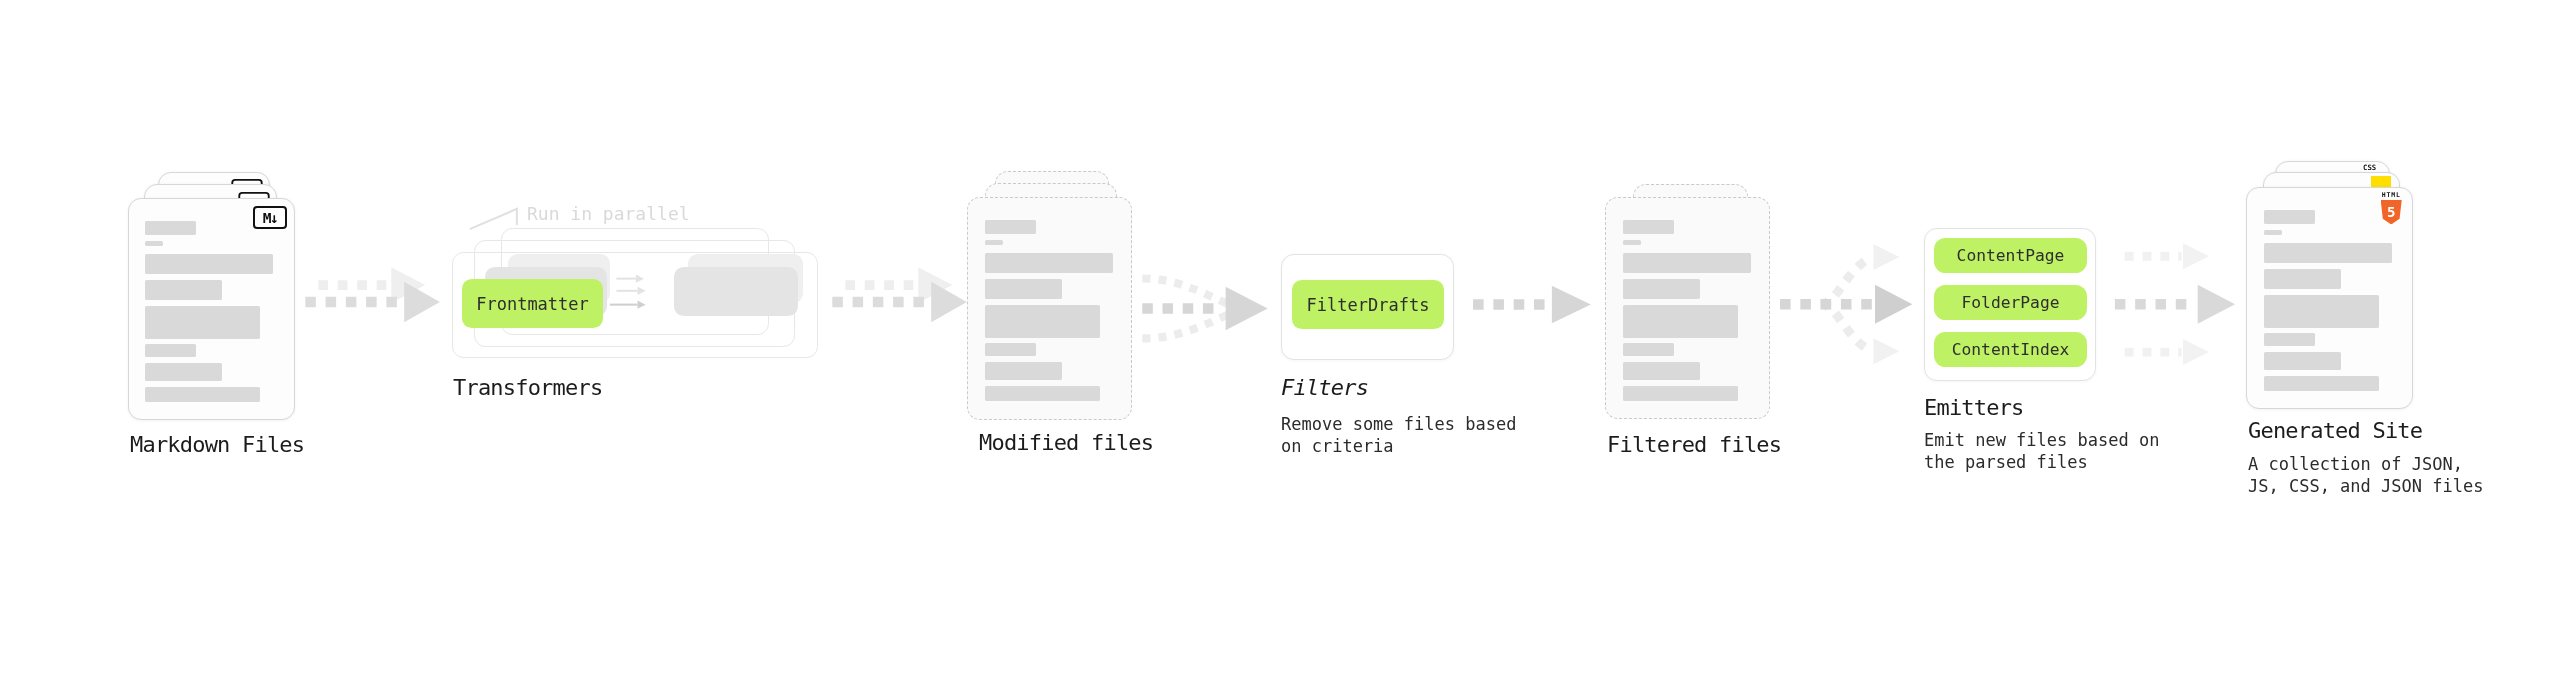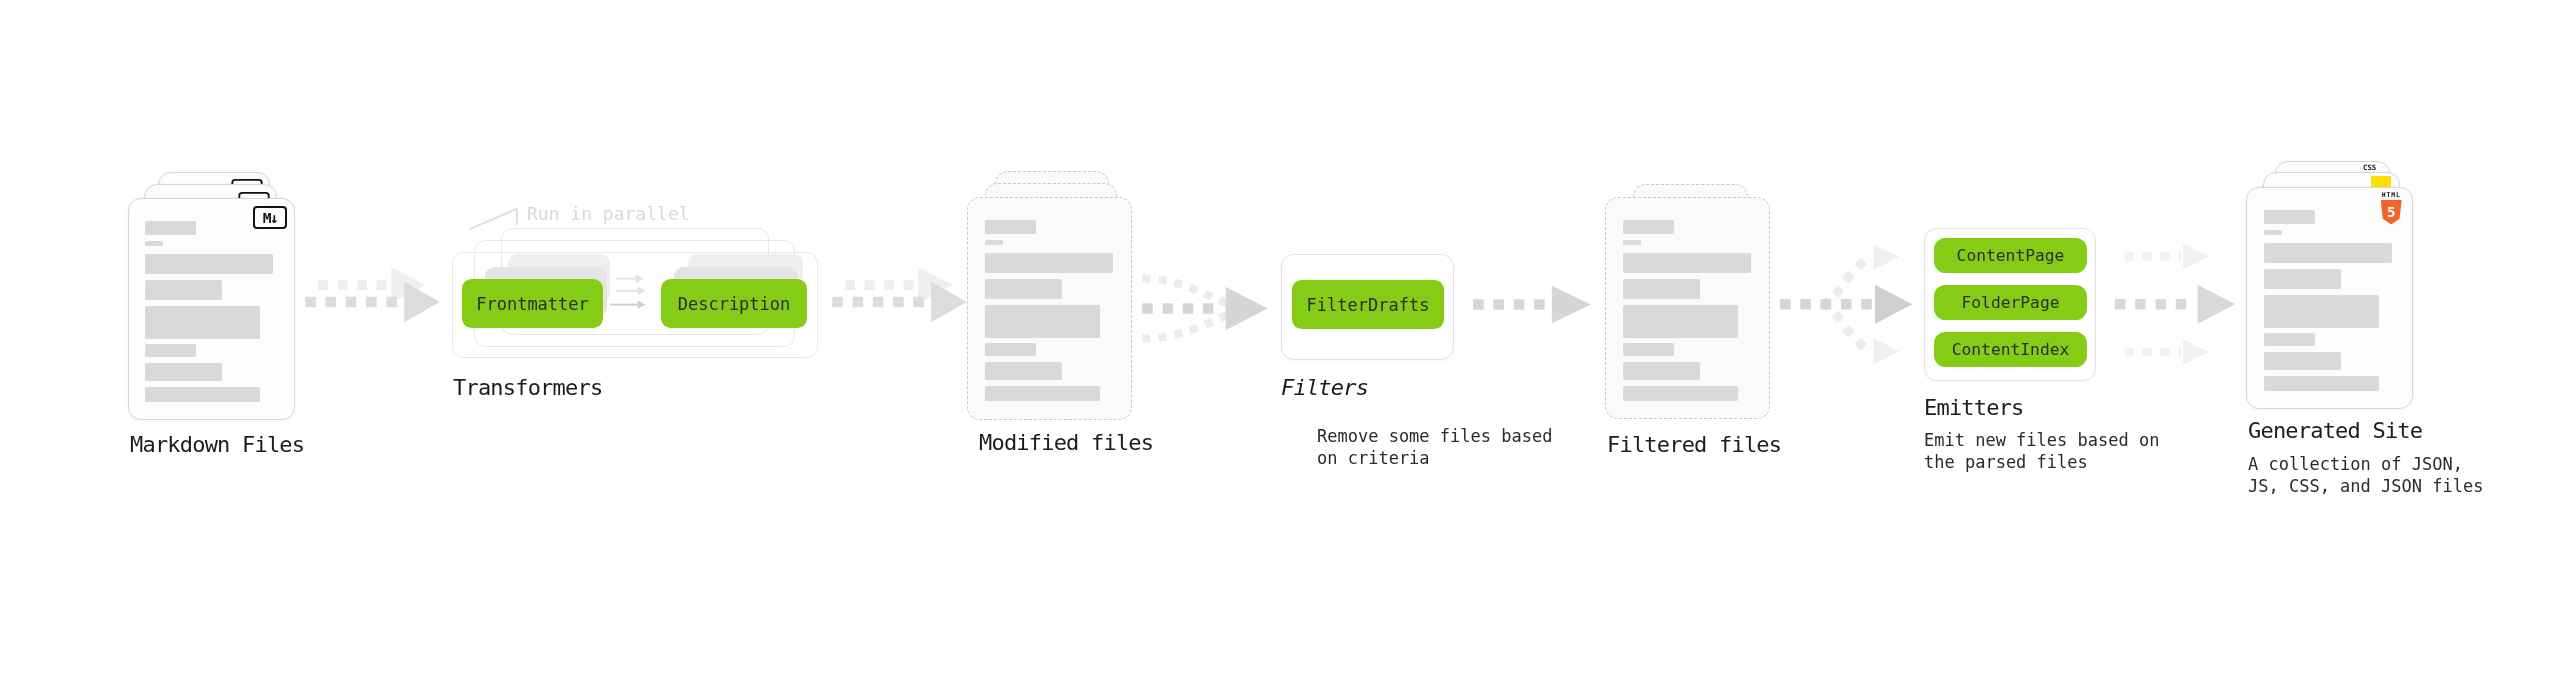--- a/index.html
+++ b/index.html
@@ -7,21 +7,21 @@
          font-family:"DejaVu Sans Mono","Liberation Mono",monospace;}
   
   .card{position:absolute;background:#fdfdfd;border:1.6px solid #d7d7d7;border-radius:13px;
         box-shadow:0 0.8px 3.3px rgba(0,0,0,.05);box-sizing:border-box;}
   .card.dashed{background:#fafafa;border:1.6px dashed #c9c9c9;box-shadow:none;}
   
   .panel{position:absolute;background:#ffffff;border:1.6px solid #e3e3e3;border-radius:13px;
          box-shadow:0 0.8px 3.3px rgba(0,0,0,.04);box-sizing:border-box;}
   .outline{position:absolute;background:transparent;border:1.6px solid #e7e7e7;border-radius:11.4px;box-sizing:border-box;}
   
-  .btn{position:absolute;background:#84cc16;border-radius:9.8px;display:flex;align-items:center;
+  .btn{position:absolute;background:#bef264;border-radius:9.8px;display:flex;align-items:center;
        justify-content:center;font-size:17px;color:#2e2e2e;white-space:nowrap;box-sizing:border-box;}
   .btn.ghost2{background:#e4e4e4;}
   .btn.ghost3{background:#efefef;}
   
   .bars{position:absolute;}
   .bar{background:#d9d9d9;border-radius:1.6px;}
   
   .h-label{position:absolute;font-size:22px;font-weight:500;color:#1c1c1c;white-space:nowrap;letter-spacing:-0.8px;}
   .sub{position:absolute;font-size:17px;line-height:22px;color:#2b2b2b;white-space:nowrap;}
   .sub .indent{padding-left:8.1px;}
@@ -82,21 +82,20 @@
   <div class="outline" style="left:501px;top:228px;width:268px;height:107px;"></div>
   <div class="outline" style="left:474px;top:240px;width:321px;height:107px;"></div>
   <div class="outline" style="left:452px;top:252px;width:366px;height:106px;"></div>
 
   <div class="btn ghost3" style="left:508px;top:254px;width:102px;height:49px;"></div>
   <div class="btn ghost2" style="left:485px;top:267px;width:122px;height:49px;"></div>
   <div class="btn" style="left:462px;top:279px;width:141px;height:49px;">Frontmatter</div>
 
   <div class="btn ghost3" style="left:688px;top:254px;width:115px;height:49px;"></div>
   <div class="btn ghost2" style="left:674px;top:267px;width:124px;height:49px;"></div>
-  <div class="btn" style="left:661px;top:279px;width:146px;height:49px;">Description</div>
 
   <svg style="left:605px;top:268px;" width="52" height="57" viewBox="0 0 64 70">
     <line x1="14" y1="13" x2="38" y2="13" stroke="#e3e3e3" stroke-width="2.5"></line>
       <polygon points="38,8 48,13 38,18" fill="#e3e3e3"></polygon>
     <line x1="14" y1="28" x2="40" y2="28" stroke="#e3e3e3" stroke-width="2.5"></line>
       <polygon points="40,23 50,28 40,33" fill="#e3e3e3"></polygon>
     <line x1="6" y1="45" x2="40" y2="45" stroke="#cfcfcf" stroke-width="2.5"></line>
       <polygon points="40,40 50,45 40,50" fill="#cfcfcf"></polygon>
   </svg>
 
@@ -127,21 +126,21 @@
   <svg style="left:1138px;top:264px;" width="138" height="93" viewBox="0 0 170 115">
     <path d="M 5,18 C 45,18 72,32 112,50" fill="none" stroke="#ececec" stroke-width="10" stroke-dasharray="10 10"></path>
     <path d="M 5,92 C 45,92 72,80 112,62" fill="none" stroke="#ececec" stroke-width="10" stroke-dasharray="10 10"></path>
     <line x1="5" y1="55" x2="105" y2="55" stroke="#d6d6d6" stroke-width="13" stroke-dasharray="13 12"></line>
     <polygon points="108,28 160,55 108,82" fill="#d6d6d6"></polygon>
   </svg>
 
   <div class="panel" style="left:1281px;top:254px;width:173px;height:106px;"></div>
   <div class="btn" style="left:1292px;top:280px;width:152px;height:49px;">FilterDrafts</div>
   <div class="h-label" style="left:1281px;top:375px;font-style:italic;">Filters</div>
-  <div class="sub" style="left:1317px;top:413px;margin-top:12px;">
+  <div class="sub" style="left:1281px;top:413px;">
     <div>Remove some files based</div>
     <div>on criteria</div>
   </div>
 
   <svg style="left:1469px;top:280px;" width="130" height="49" viewBox="0 0 160 60">
     <line x1="5" y1="30" x2="100" y2="30" stroke="#d6d6d6" stroke-width="13" stroke-dasharray="13 12"></line>
     <polygon points="102,7 150,30 102,53" fill="#d6d6d6"></polygon>
   </svg>
 
   <div class="card dashed" style="left:1633px;top:184px;width:115px;height:65px;"></div>

